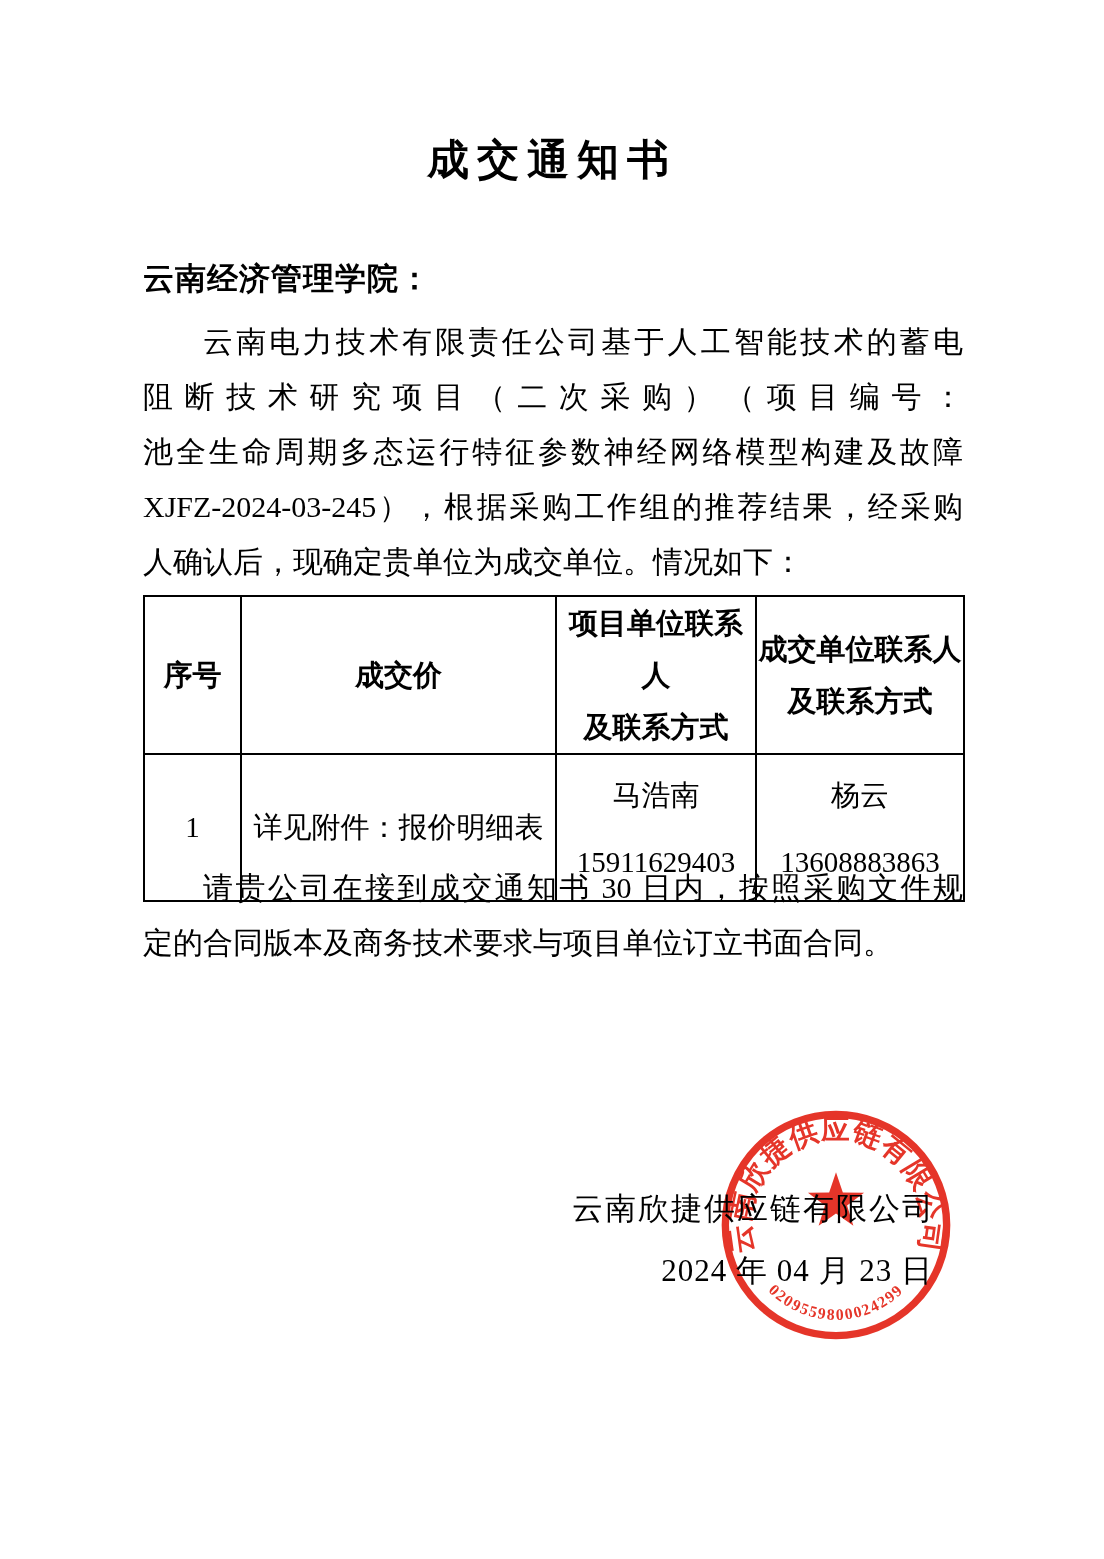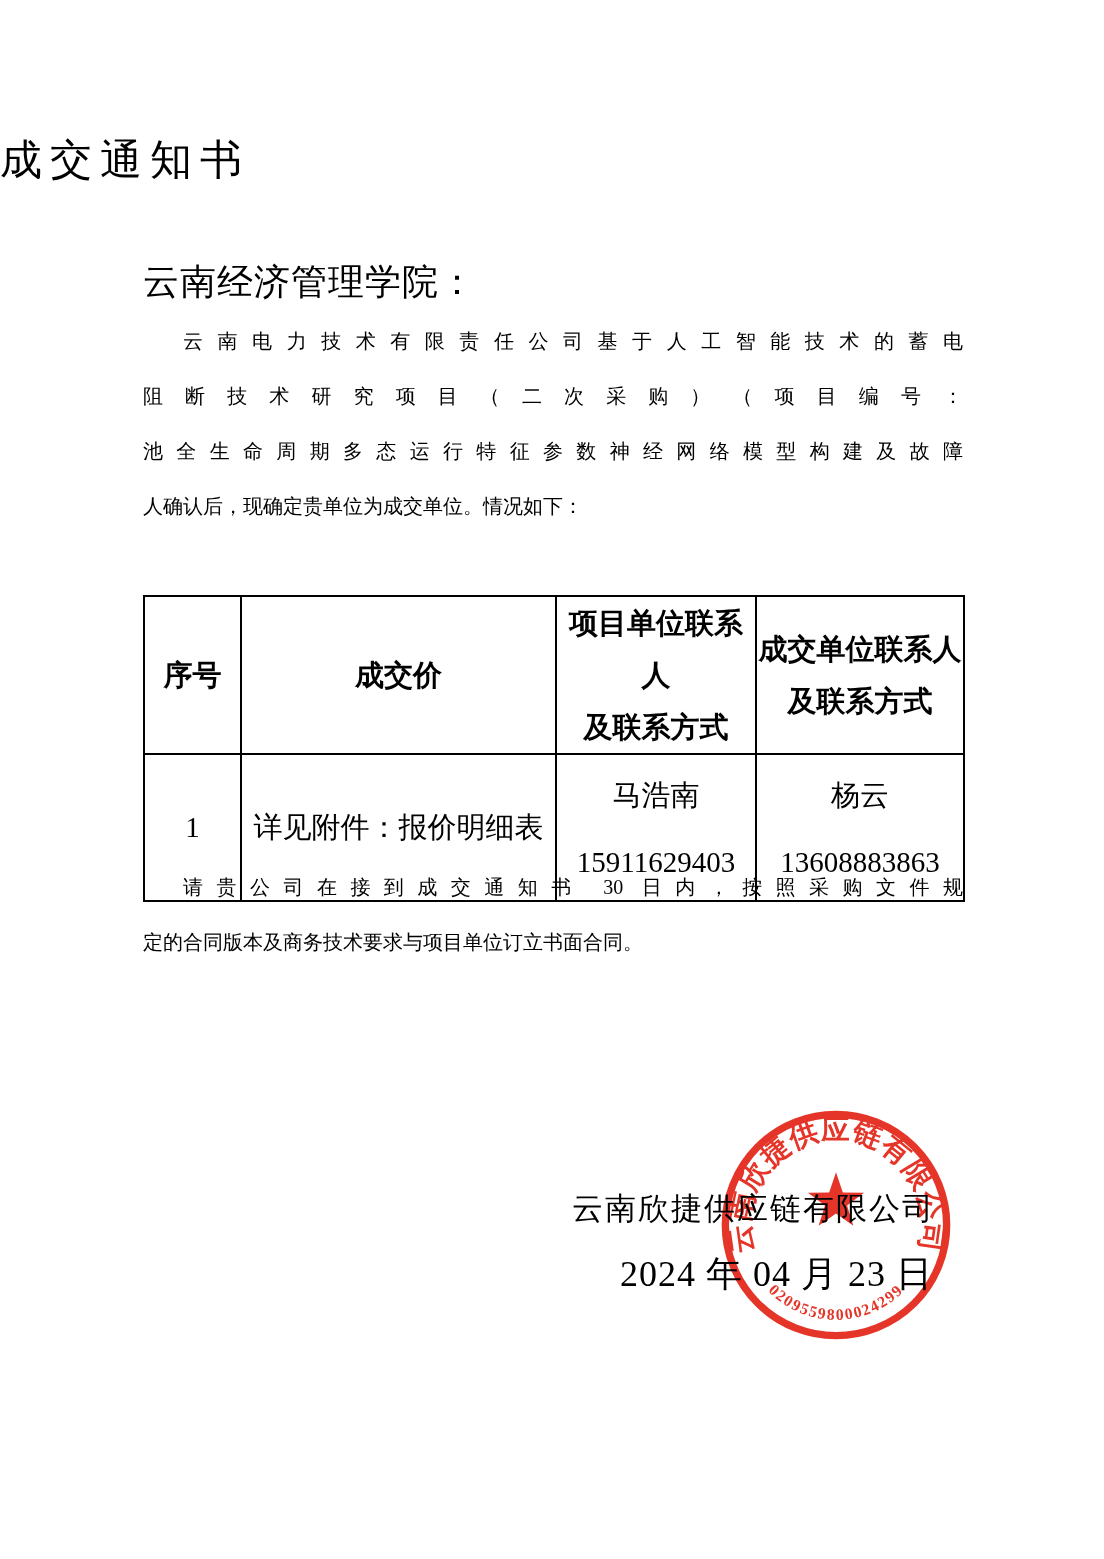--- a/index.html
+++ b/index.html
@@ -8,28 +8,28 @@
     width:1104px; height:1559px;
     font-family:"Liberation Serif","DejaVu Serif",serif;
     color:#000;
   }
   .page {
     position:relative; width:1104px; height:1559px;
     background:#ffffff; overflow:hidden;
   }
   .doc-title {
     position:absolute; top:132px; left:0; width:100%;
-    font-size:42px; font-weight:normal;
+    text-align:center; font-size:42px; font-weight:bold;
     letter-spacing:8px;
   }
   .addressee {
     position:absolute; top:258px; left:143px;
-    font-size:36px; font-weight:normal; letter-spacing:1px;
+    font-size:31px; font-weight:bold; letter-spacing:1px;
   }
-  .para { position:absolute; left:143px; width:820px; font-size:20px; line-height:55px; }
+  .para { position:absolute; left:143px; width:820px; font-size:30px; line-height:55px; }
   .para1 { top:314px; }
   .para2 { top:860px; }
   .jline { text-align:justify; text-align-last:justify; white-space:nowrap; }
   .jline.first { text-indent:2em; }
   .jline.last { text-align-last:left; }
   table.award {
     position:absolute; top:595px; left:143px; width:820px;
     border-collapse:collapse; table-layout:fixed;
   }
   table.award th, table.award td {
@@ -42,21 +42,21 @@
   .col-price { width:315px; }
   .col-pc { width:200px; }
   .col-wc { width:208px; }
   .contact-cell { display:flex; flex-direction:column; align-items:center; justify-content:center; gap:30px; }
   .sig-company {
     position:absolute; top:1188px; right:169px;
     font-size:31px; letter-spacing:2px;
   }
   .sig-date {
     position:absolute; top:1250px; right:171px;
-    font-size:36px; letter-spacing:1px;
+    font-size:31px; letter-spacing:1px;
   }
   .seal {
     position:absolute; left:699px; top:1088px;
     width:274px; height:274px;
     mix-blend-mode:multiply; opacity:0.95;
     pointer-events:none;
   }
 </style>
 </head>
 <body>
@@ -64,20 +64,21 @@
 <div class="page">
 
   <div class="doc-title">成交通知书</div>
 
   <div class="addressee">云南经济管理学院：</div>
 
   <div class="para para1">
     <div class="jline first">云南电力技术有限责任公司基于人工智能技术的蓄电</div>
     <div class="jline">阻断技术研究项目（二次采购）（项目编号：</div>
     <div class="jline">池全生命周期多态运行特征参数神经网络模型构建及故障</div>
+    <div class="jline">XJFZ-2024-03-245），根据采购工作组的推荐结果，经采购</div>
     <div class="jline last">人确认后，现确定贵单位为成交单位。情况如下：</div>
   </div>
 
   <table class="award">
     <colgroup>
       <col class="col-no">
         <col class="col-price">
         <col class="col-pc">
         <col class="col-wc">
     </colgroup>

